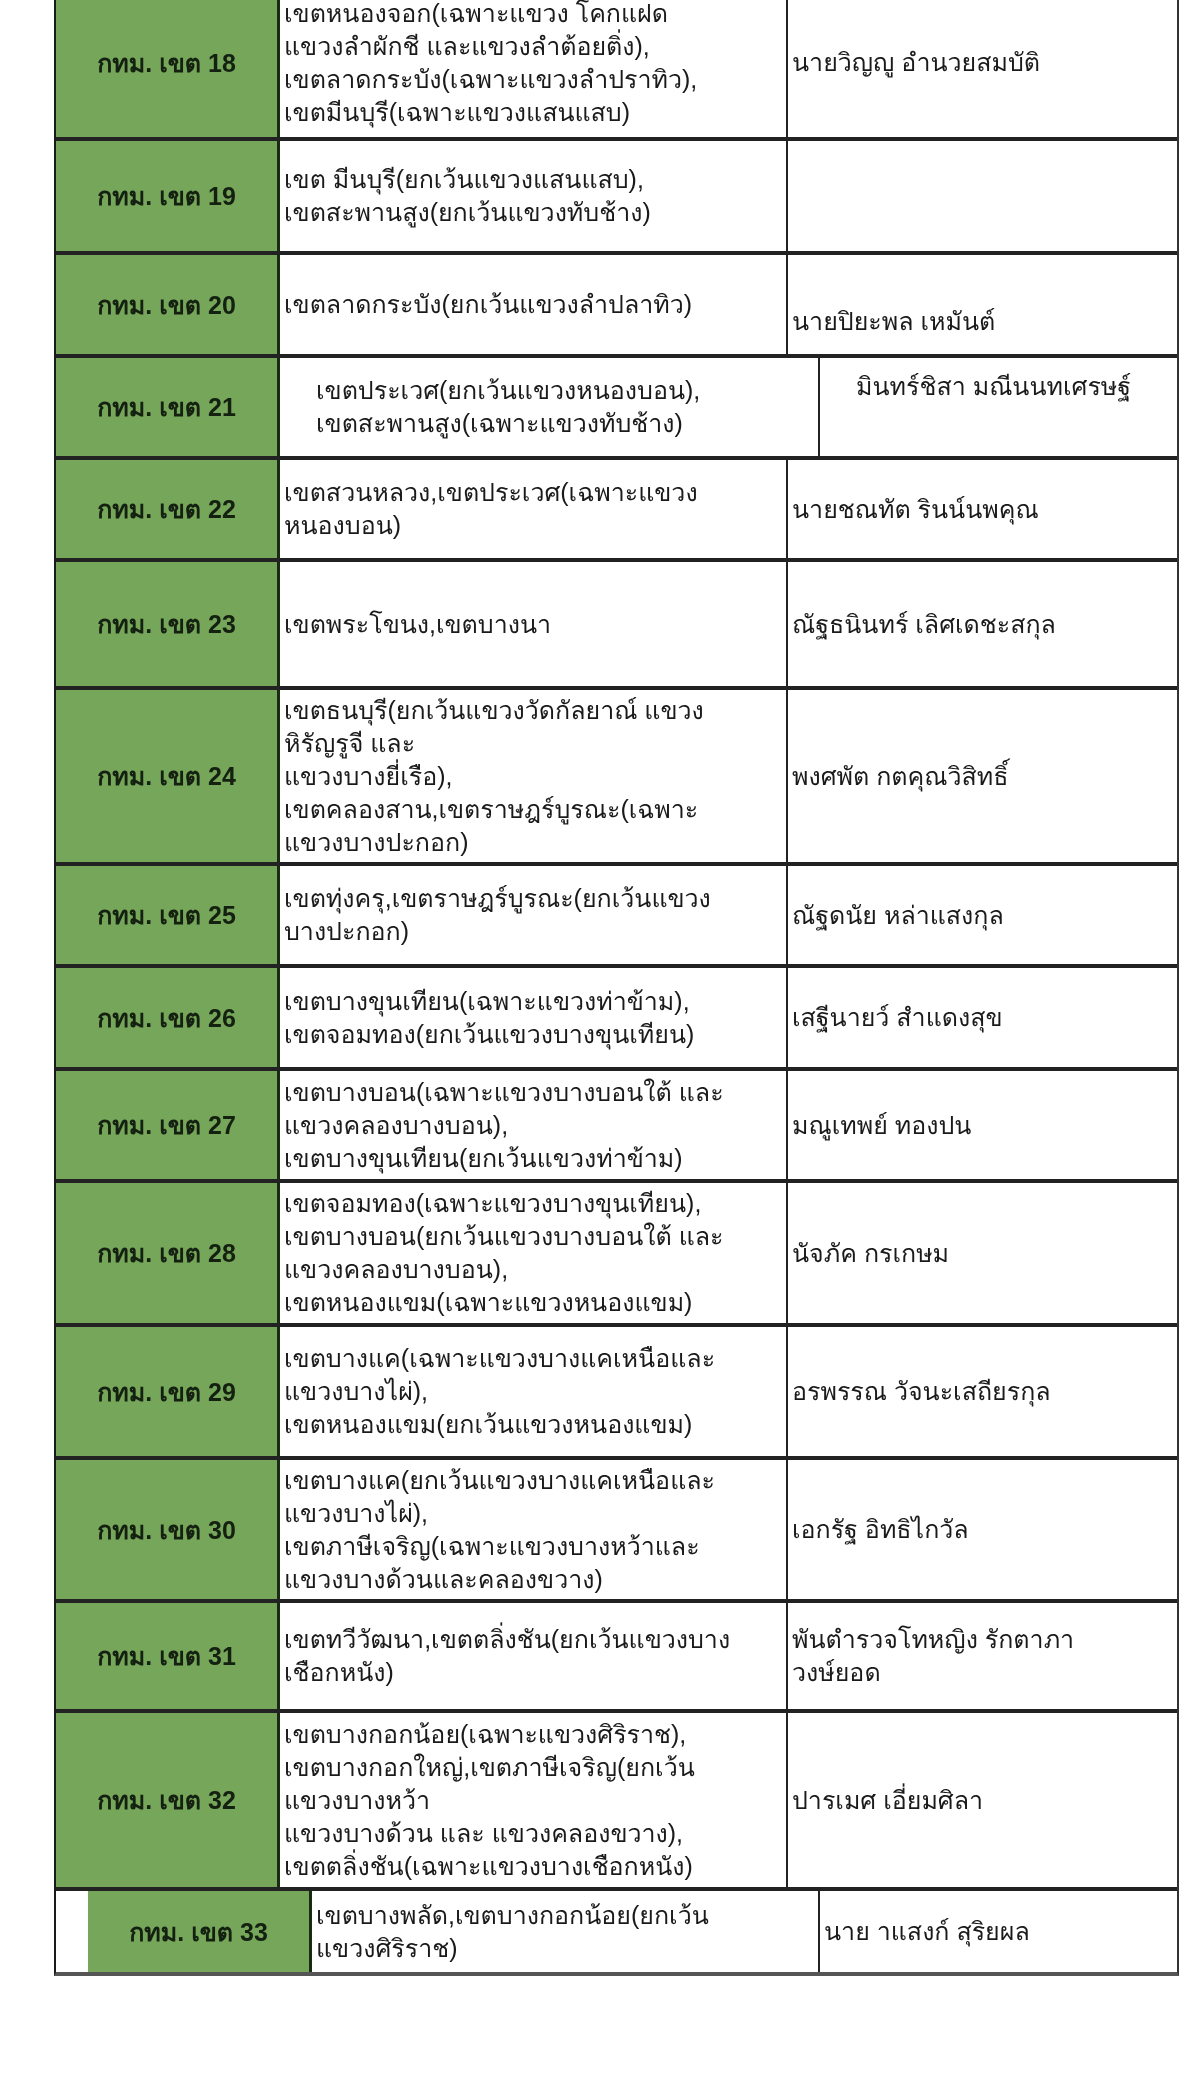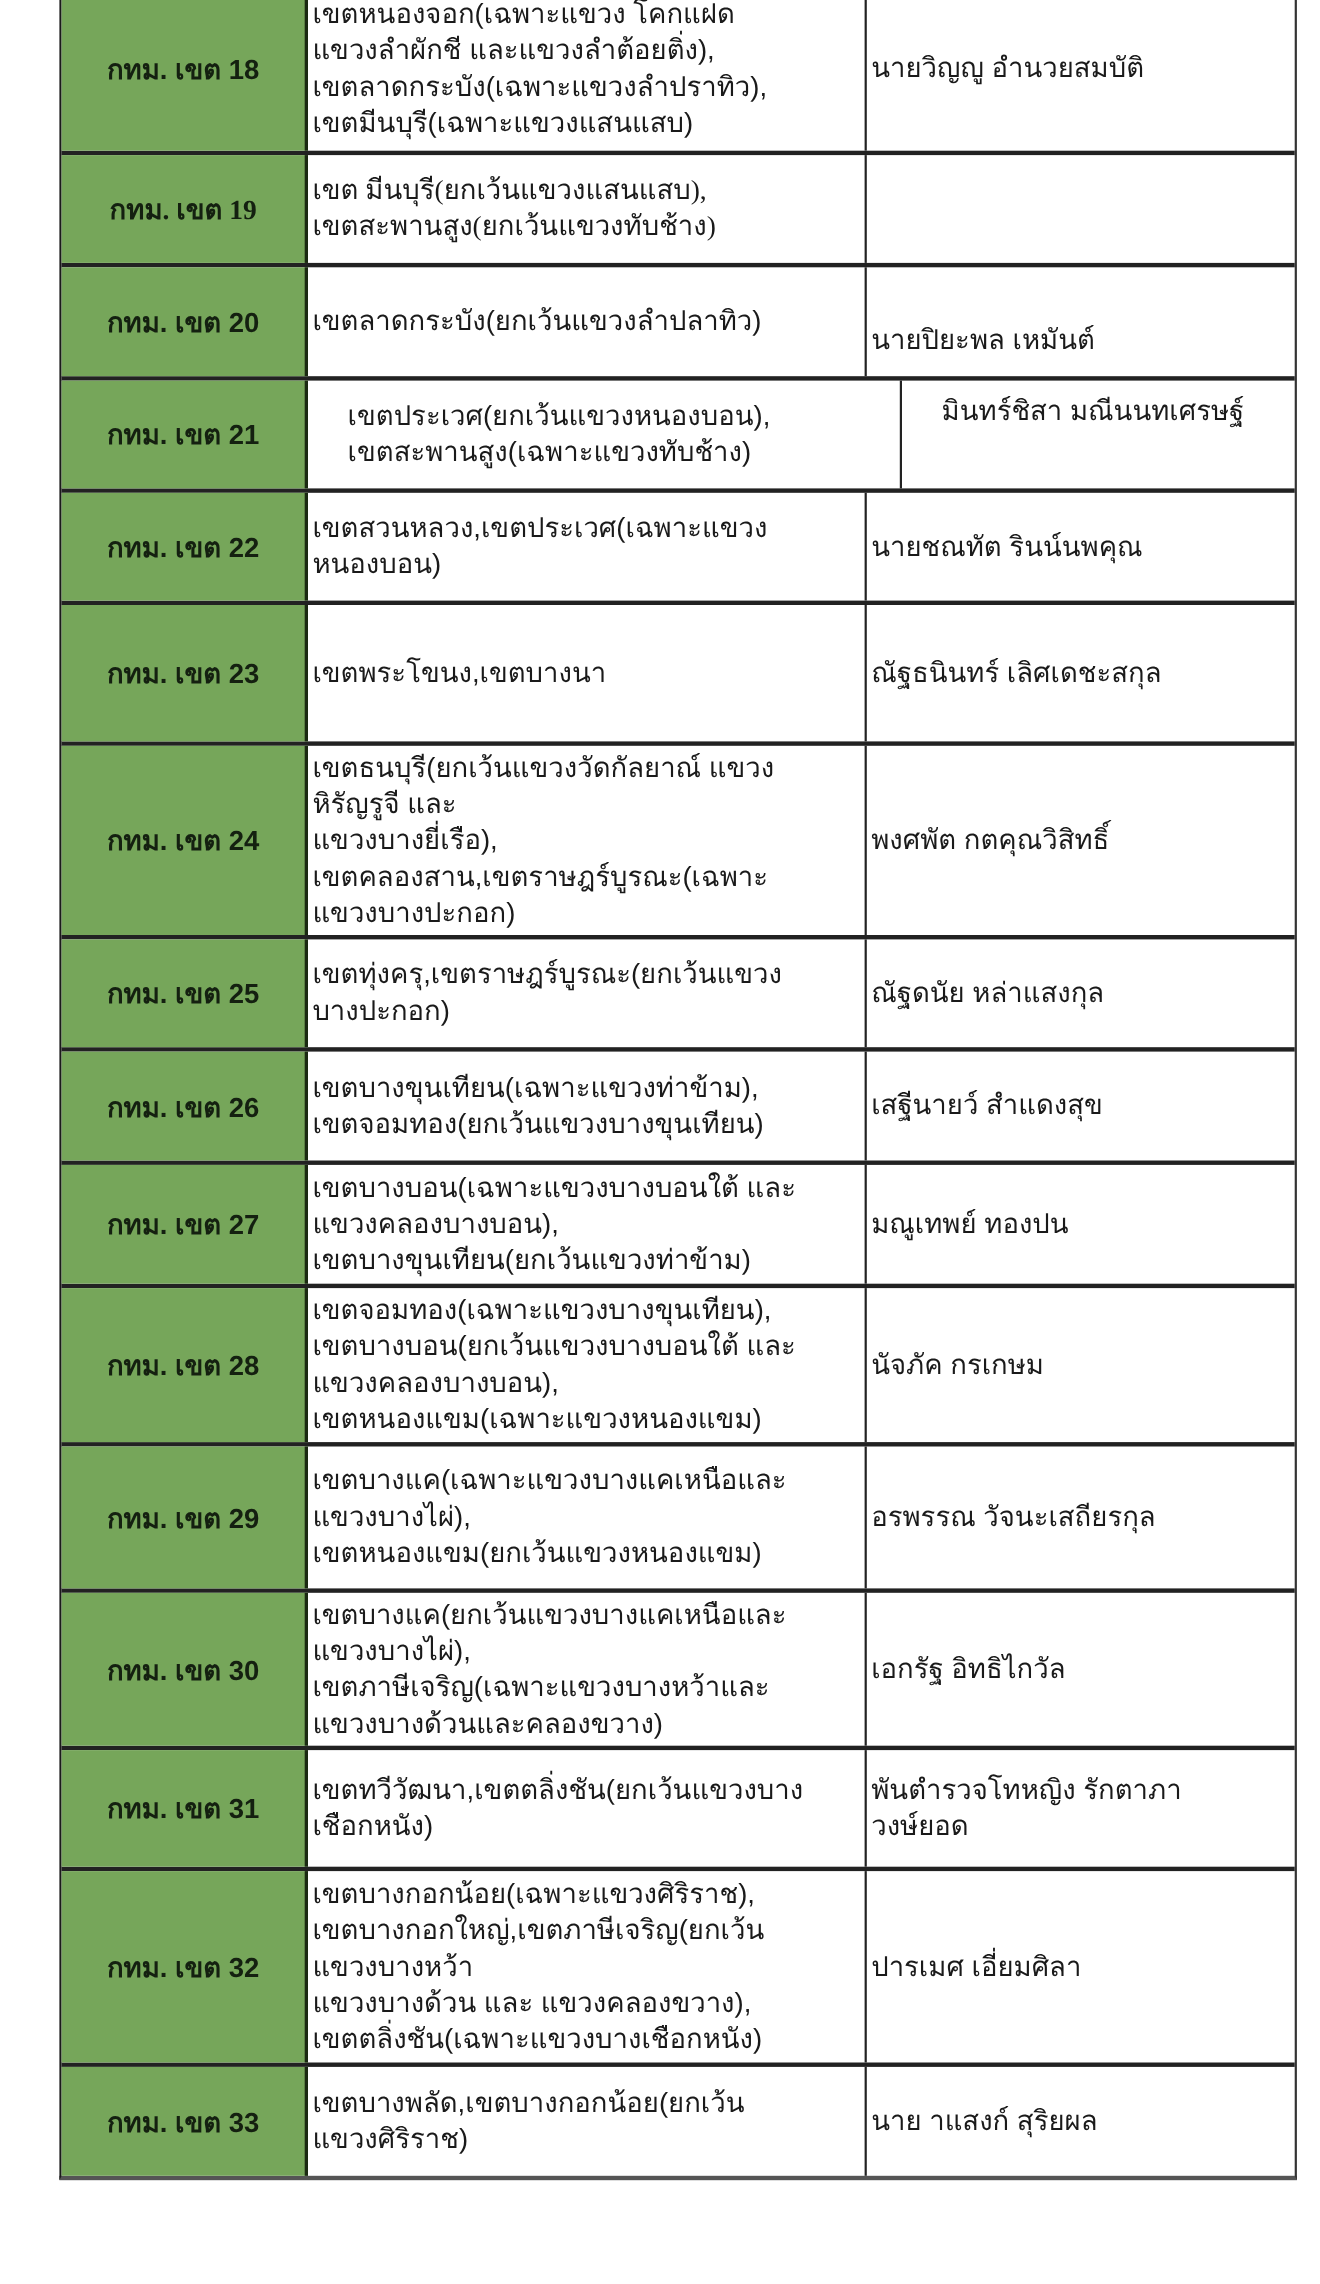--- a/index.html
+++ b/index.html
@@ -31,21 +31,21 @@
       <div class="cell-area">
         <div class="line">เขตหนองจอก(เฉพาะแขวง โคกแฝด</div>
         <div class="line">แขวงลำผักชี และแขวงลำต้อยติ่ง),</div>
         <div class="line">เขตลาดกระบัง(เฉพาะแขวงลำปราทิว),</div>
         <div class="line">เขตมีนบุรี(เฉพาะแขวงแสนแสบ)</div>
       </div>
       <div class="cell-cand">
         <div class="line">นายวิญญู อำนวยสมบัติ</div>
       </div>
     </div>
-    <div class="row" style="height: 102px; font-family: Liberation Serif, serif;">
+    <div class="row" style="height: 114px;">
       <div class="cell-district">กทม. เขต 19</div>
       <div class="cell-area">
         <div class="line">เขต มีนบุรี(ยกเว้นแขวงแสนแสบ),</div>
         <div class="line">เขตสะพานสูง(ยกเว้นแขวงทับช้าง)</div>
       </div>
     </div>
     <div class="row" style="height: 103px;">
       <div class="cell-district">กทม. เขต 20</div>
       <div class="cell-area">
         <div class="line">เขตลาดกระบัง(ยกเว้นแขวงลำปลาทิว)</div>
@@ -179,21 +179,21 @@
         <div class="line">เขตบางกอกน้อย(เฉพาะแขวงศิริราช),</div>
         <div class="line">เขตบางกอกใหญ่,เขตภาษีเจริญ(ยกเว้น</div>
         <div class="line">แขวงบางหว้า</div>
         <div class="line">แขวงบางด้วน และ แขวงคลองขวาง),</div>
         <div class="line">เขตตลิ่งชัน(เฉพาะแขวงบางเชือกหนัง)</div>
       </div>
       <div class="cell-cand">
         <div class="line">ปารเมศ เอี่ยมศิลา</div>
       </div>
     </div>
-    <div class="row" style="height: 103px;">
+    <div class="row" style="height: 85px; padding-left: 32px;">
       <div class="cell-district">กทม. เขต 33</div>
       <div class="cell-area">
         <div class="line">เขตบางพลัด,เขตบางกอกน้อย(ยกเว้น</div>
         <div class="line">แขวงศิริราช)</div>
       </div>
       <div class="cell-cand">
         <div class="line">นาย าแสงก์ สุริยผล</div>
       </div>
     </div>
   </div>

